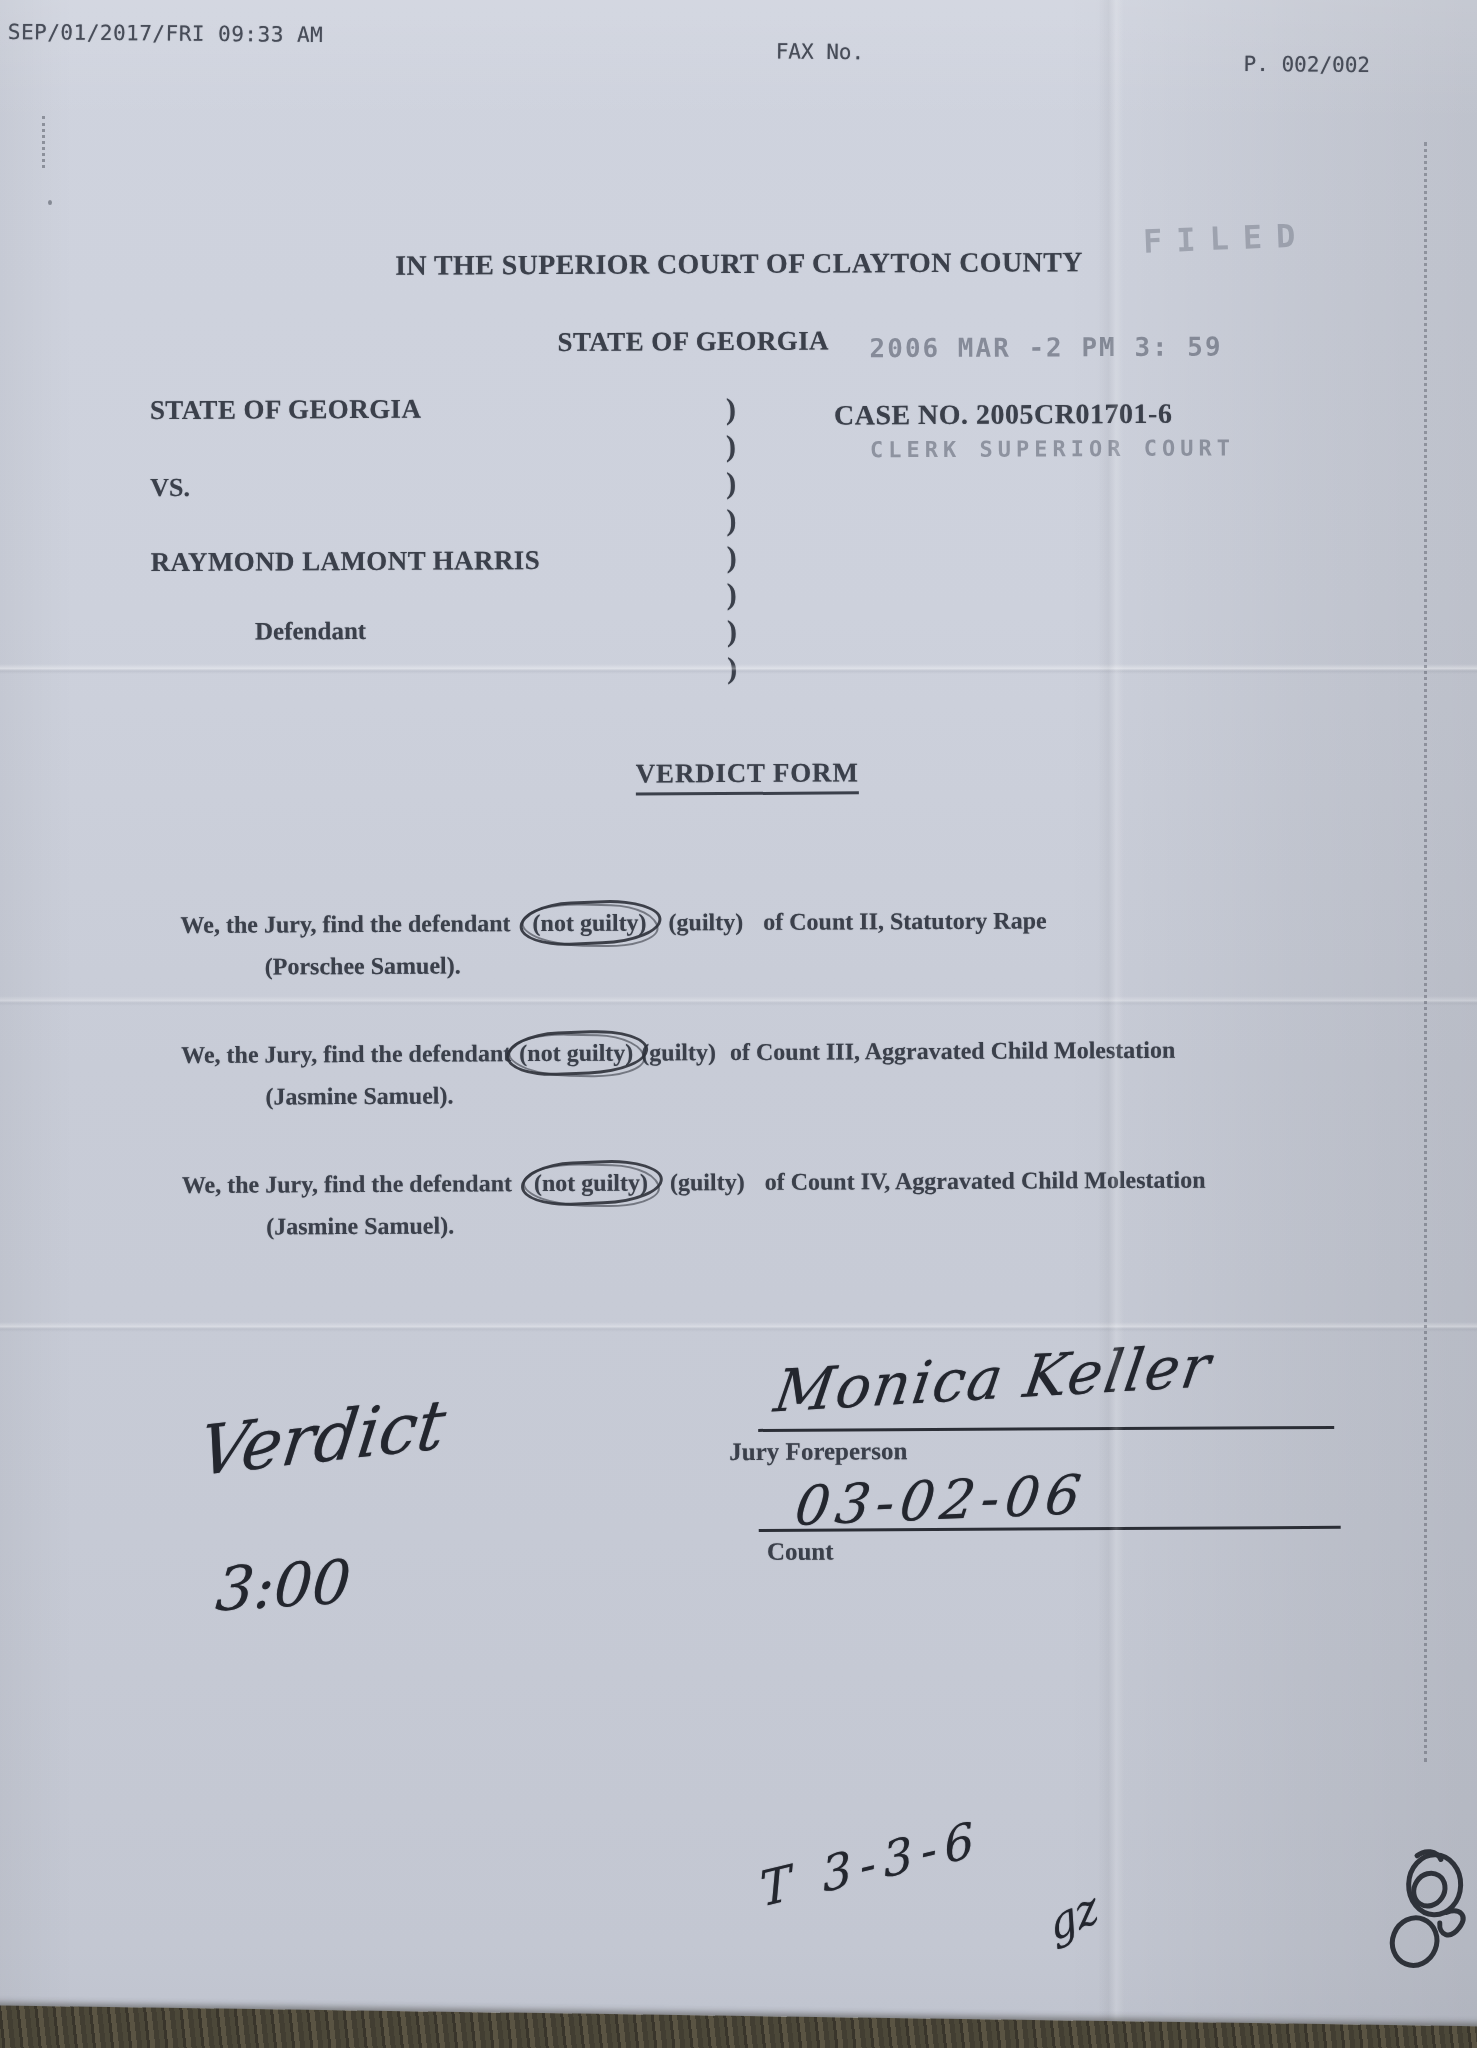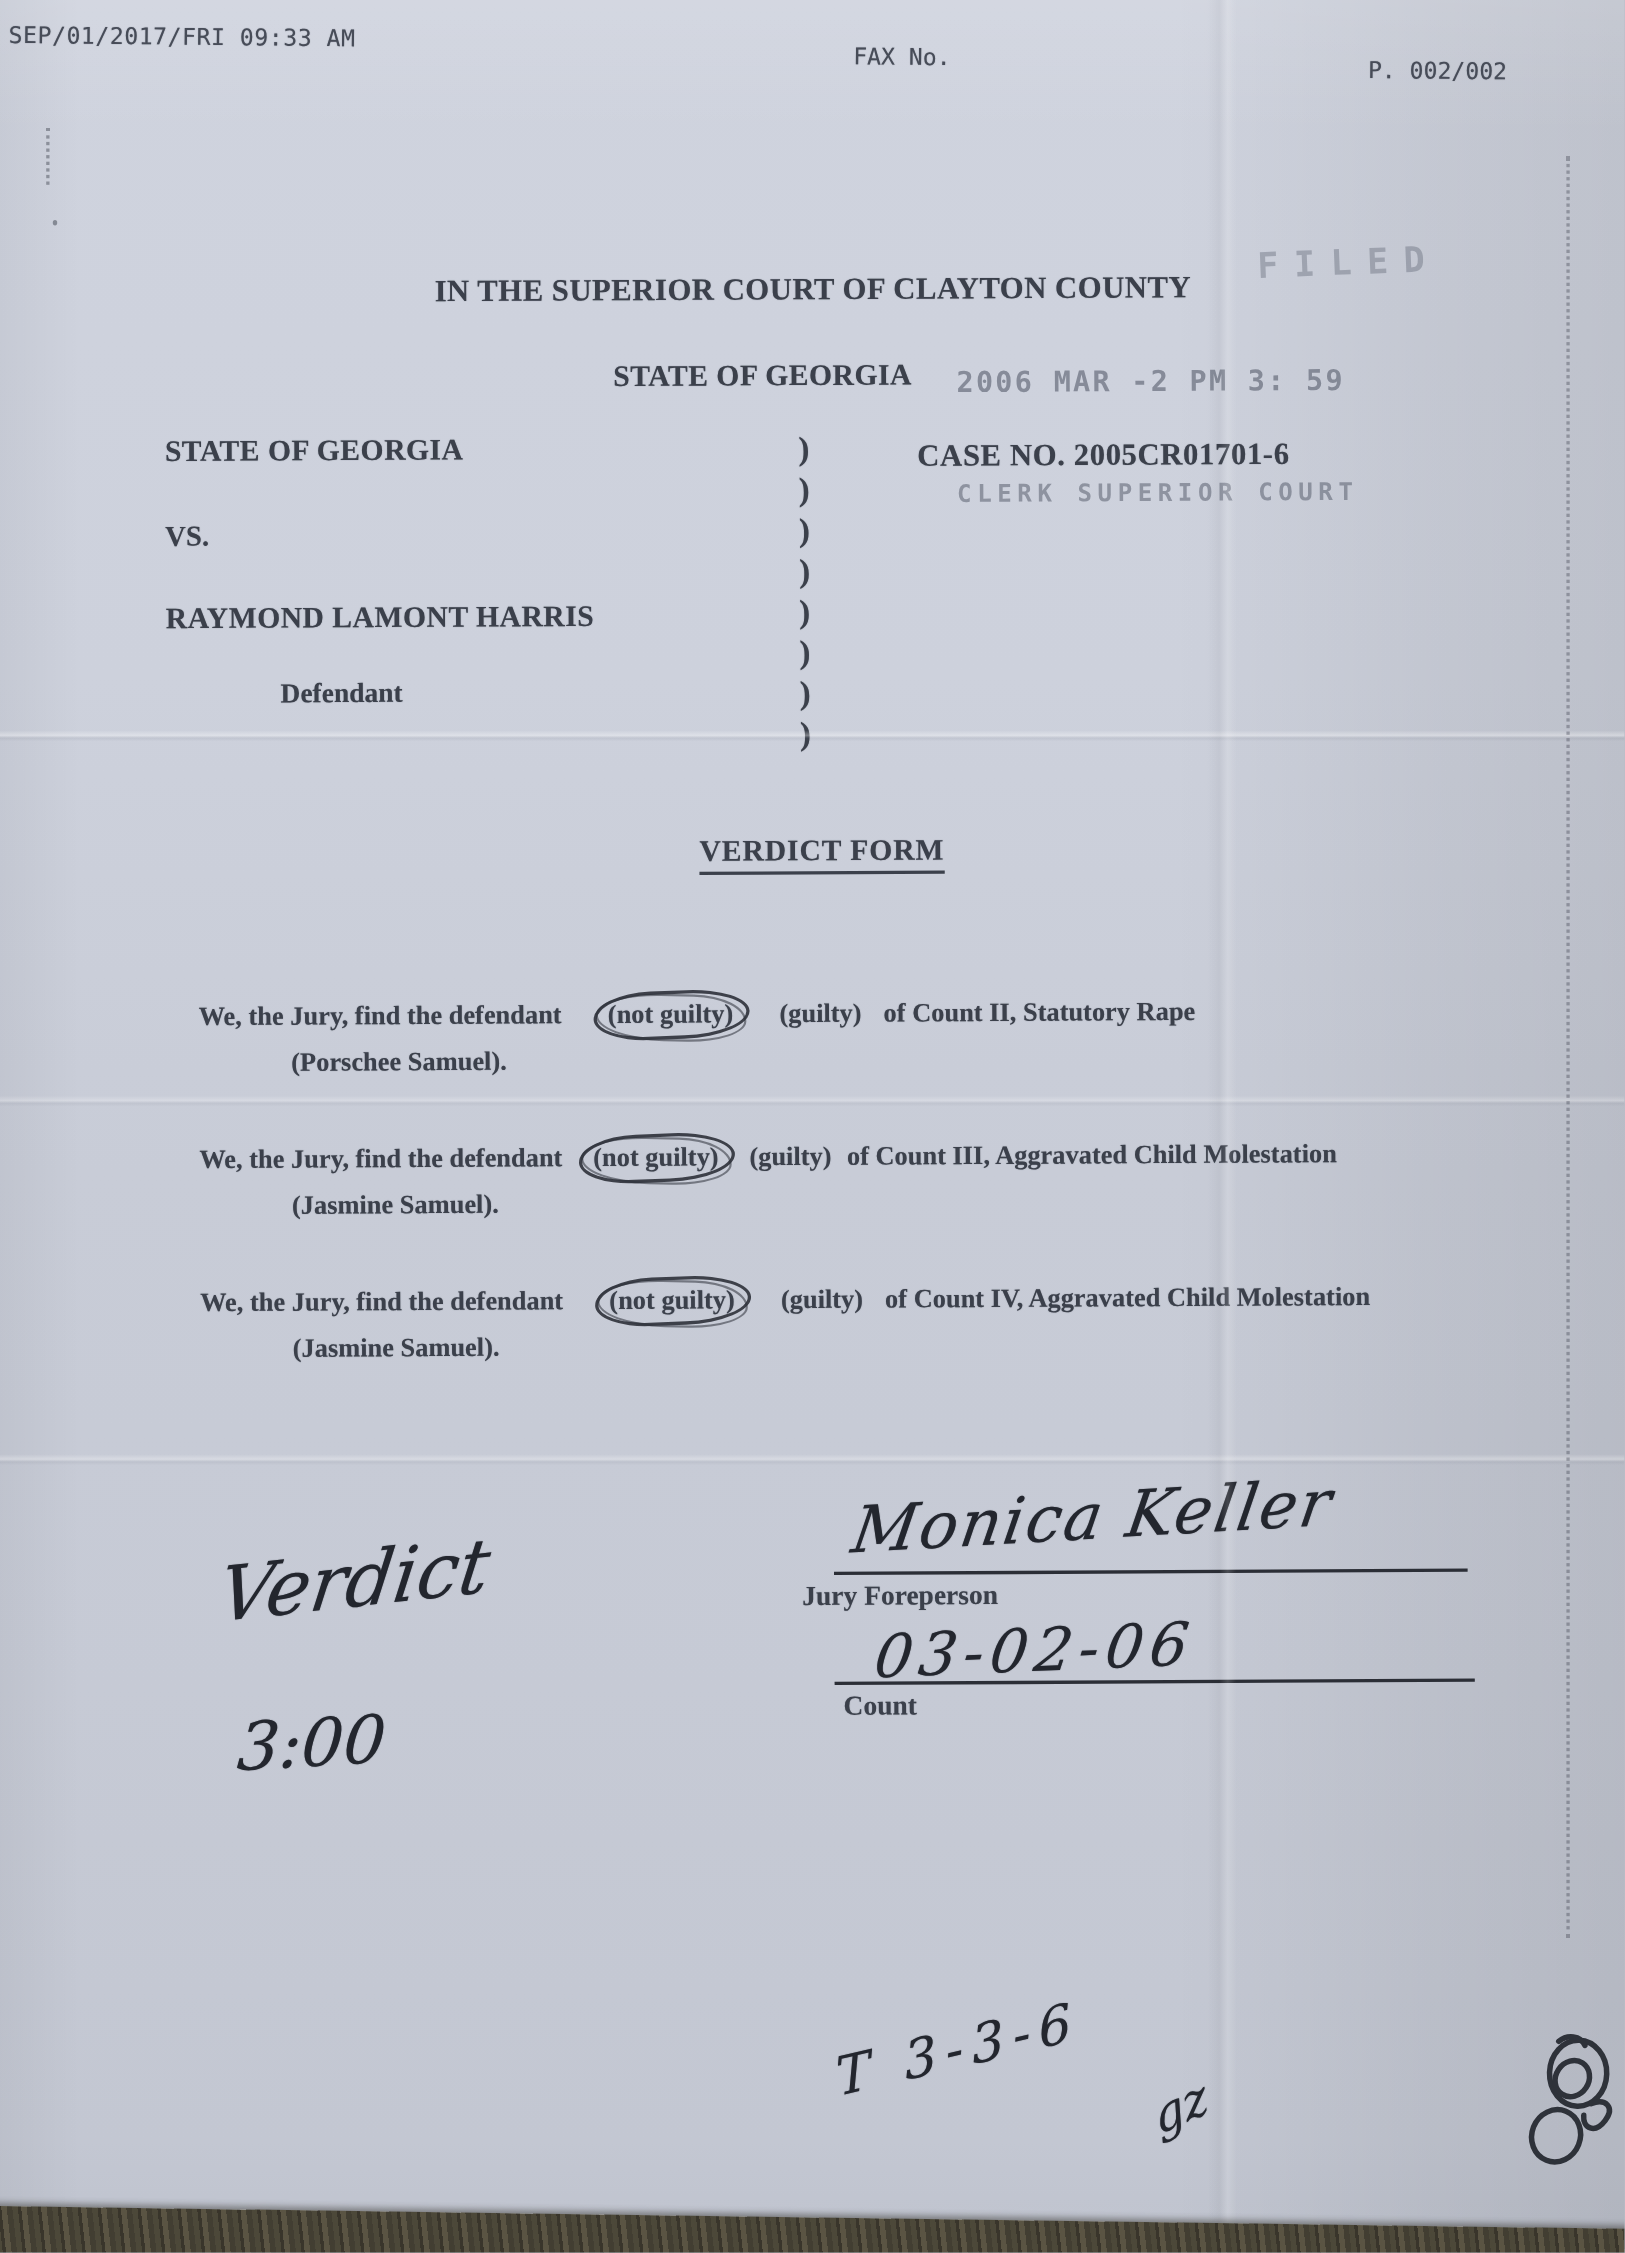--- a/index.html
+++ b/index.html
@@ -51,21 +51,21 @@
   .paren-col{position:absolute;left:728px;top:390px;display:flex;flex-direction:column;font-size:30px;font-weight:700;line-height:37px;}
   .case-no{position:absolute;left:836px;top:400px;font-size:28px;font-weight:700;letter-spacing:.5px;white-space:nowrap;}
   .stamp-clerk{position:absolute;left:872px;top:438px;font-size:22px;letter-spacing:5px;opacity:.55;white-space:nowrap;}
   .form-heading{position:absolute;left:636px;top:758px;font-size:27px;font-weight:700;letter-spacing:.8px;
     border-bottom:3.5px solid #3b404b;padding-bottom:3px;white-space:nowrap;}
   
   .verdict{position:absolute;left:180px;width:1260px;font-size:24px;font-weight:700;}
   .verdict-line1{display:flex;align-items:baseline;white-space:pre;}
   .verdict-line2{margin-top:14px;margin-left:84px;}
   .v1{top:908px;} .v2{top:1038px;} .v3{top:1168px;}
-  .circled{position:relative;display:inline-block;padding:1px 8px;margin:0 20px;}
+  .circled{position:relative;display:inline-block;padding:1px 8px;margin:0 0;}
   .circled::before{content:'';position:absolute;left:-5px;right:-7px;top:-8px;bottom:-7px;
     border:3px solid rgba(45,49,58,.9);border-radius:48% 52% 55% 45% / 70% 62% 68% 60%;transform:rotate(-2deg);}
   .circled::after{content:'';position:absolute;left:-3px;right:-4px;top:-5px;bottom:-9px;
     border:2px solid rgba(45,49,58,.55);border-radius:55% 45% 50% 58% / 60% 70% 58% 66%;transform:rotate(1.5deg);}
   .gap{display:inline-block;width:14px;}
   
   .hw{font-family:"DejaVu Serif", serif;font-style:italic;color:#23262e;text-shadow:0 0 1px rgba(35,38,46,.6);}
   .hw-signature{position:absolute;left:772px;top:1346px;font-size:58px;transform:rotate(-3deg) skewX(-12deg);letter-spacing:2px;white-space:nowrap;}
   .sig-line{position:absolute;left:755px;top:1429px;width:576px;height:3px;background:#2b2e36;}
   .sig-label{position:absolute;left:726px;top:1438px;font-size:25px;font-weight:700;}

